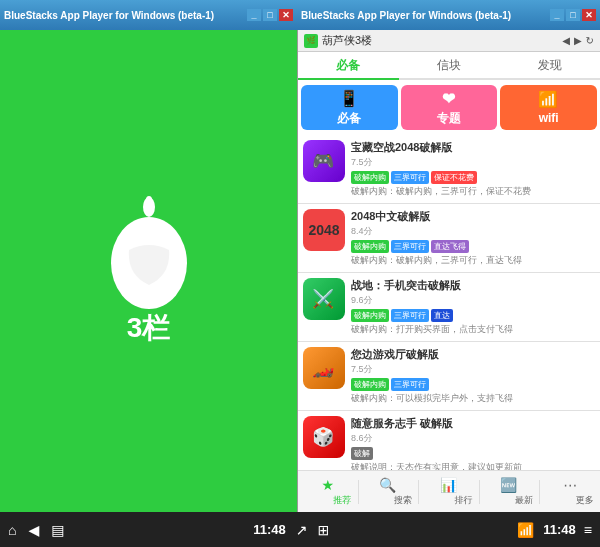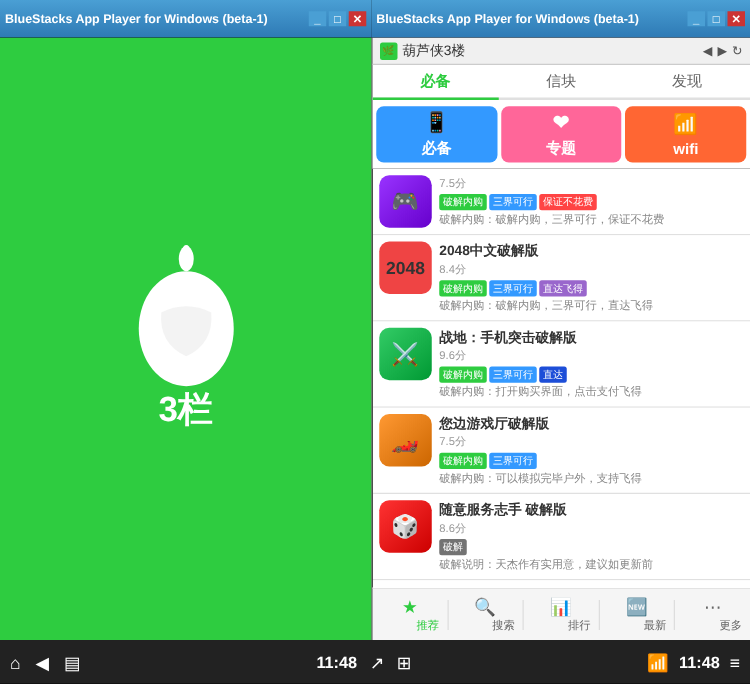--- a/index.html
+++ b/index.html
@@ -397,20 +397,21 @@
       <div class="cat-btn orange">
         <span class="cat-icon">📶</span>
         <span class="cat-label">wifi</span>
       </div>
     </div>
 
     <div class="app-list">
     <div class="app-item">
     <div class="app-item-icon icon-purple">🎮</div>
     <div class="app-item-info">
+      <div class="app-item-name">宝藏空战2048破解版</div>
       <div class="app-item-rating">7.5分</div>
       <div class="app-item-tags">
               <span class="tag" style="background:#2ecc40;">破解内购</span>
               <span class="tag" style="background:#3399ff;">三界可行</span>
               <span class="tag" style="background:#ff4444;">保证不花费</span>
             </div>
       <div class="app-item-desc">破解内购：破解内购，三界可行，保证不花费</div>
     </div>
   </div>
         <div class="app-item">

